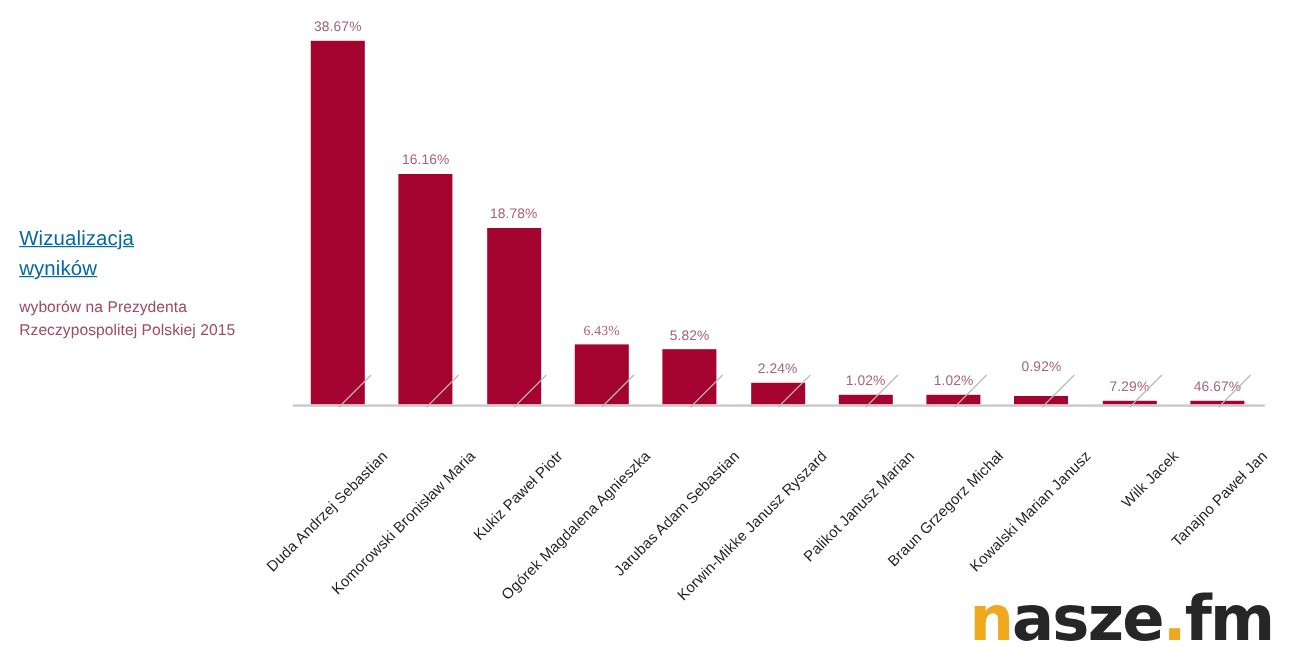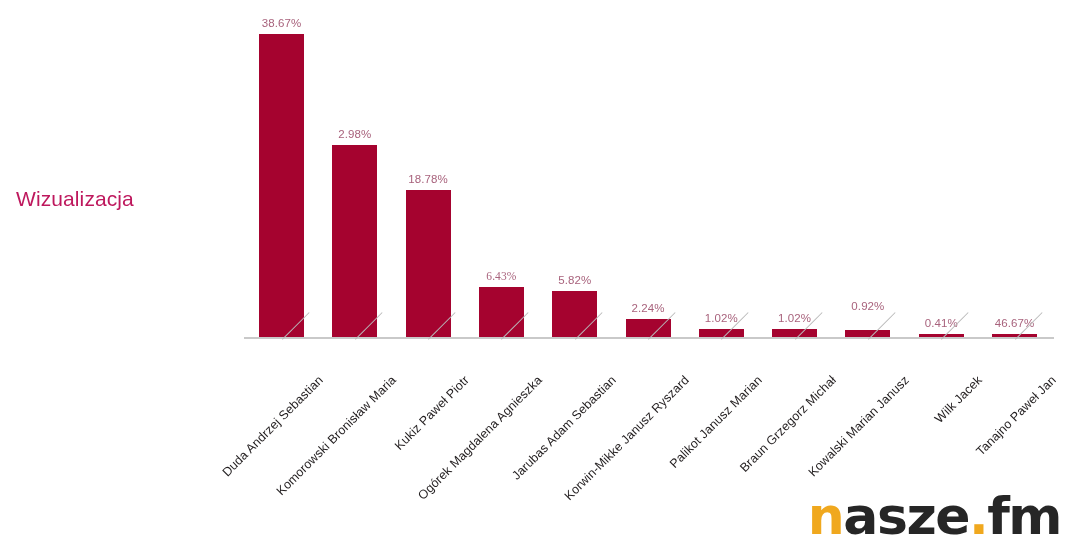--- a/index.html
+++ b/index.html
@@ -17,25 +17,26 @@
   }
 
   
   #title-block {
     position: absolute;
     left: 16px;
     top: 186px;
     width: 222px;
   }
   #chart-title {
-    color: #be185d;
-    font-size: 21px;
+    color: #0369a1;
+    font-size: 17px;
     line-height: 25px;
     font-weight: 400;
     letter-spacing: 0.1px;
+    text-decoration: underline;
   }
   #chart-subtitle {
     color: #9e4a62;
     font-size: 13px;
     line-height: 19px;
     font-weight: 400;
     margin-top: 10px;
     letter-spacing: 0.05px;
   }
 
@@ -130,32 +131,37 @@
   #logo .logo-asze { color: #262626; }
   #logo .logo-dot { color: #f0a81e; }
   #logo .logo-fm { color: #262626; }
 </style>
 </head>
 <body>
 
 <div id="title-block">
   <div id="chart-title">
     <div>Wizualizacja</div>
+    <div>wyników</div>
+  </div>
+  <div id="chart-subtitle">
+    <div>wyborów na Prezydenta</div>
+    <div>Rzeczypospolitej Polskiej 2015</div>
   </div>
 </div>
 
 <div id="plot-area">
   <div id="bars-container">
       <div class="bar-group" style="left: 15px; height: 327px;">
         <div class="bar-rect" title="Duda Andrzej Sebastian 38.67%" style="height: 303px; background: rgb(165, 3, 47);"></div>
         <div class="bar-value" style="bottom: 308px;">38.67%</div>
       </div>
       <div class="bar-group" style="left: 88.3px; height: 215.892px;">
         <div class="bar-rect" title="Komorowski Bronisław Maria 24.49%" style="height: 191.892px; background: rgb(165, 3, 47);"></div>
-        <div class="bar-value" style="bottom: 196.892px;">2.98%</div>
+        <div class="bar-value" style="bottom: 196.892px;">16.16%</div>
       </div>
       <div class="bar-group" style="left: 161.6px; height: 171.151px;">
         <div class="bar-rect" title="Kukiz Paweł Piotr 18.78%" style="height: 147.151px; background: rgb(165, 3, 47);"></div>
         <div class="bar-value" style="bottom: 152.151px;">18.78%</div>
       </div>
       <div class="bar-group" style="left: 234.9px; height: 74.3825px;">
         <div class="bar-rect" title="Ogórek Magdalena Agnieszka 6.43%" style="height: 50.3825px; background: rgb(165, 3, 47);"></div>
         <div class="bar-value" style="bottom: 55.3825px; font-family: Liberation Serif, serif;">6.43%</div>
       </div>
       <div class="bar-group" style="left: 308.2px; height: 69.6028px;">
@@ -173,21 +179,21 @@
       <div class="bar-group" style="left: 528.1px; height: 31.9922px;">
         <div class="bar-rect" title="Braun Grzegorz Michał 1.02%" style="height: 7.99224px; background: rgb(165, 3, 47);"></div>
         <div class="bar-value" style="bottom: 12.9922px;">1.02%</div>
       </div>
       <div class="bar-group" style="left: 601.4px; height: 31.2087px;">
         <div class="bar-rect" title="Kowalski Marian Janusz 0.92%" style="height: 7.20869px; background: rgb(165, 3, 47);"></div>
         <div class="bar-value" style="bottom: 25px;">0.92%</div>
       </div>
       <div class="bar-group" style="left: 674.7px; height: 27.2126px;">
         <div class="bar-rect" title="Wilk Jacek 0.41%" style="height: 3.21257px; background: rgb(165, 3, 47);"></div>
-        <div class="bar-value" style="bottom: 8.21257px;">0.41%</div>
+        <div class="bar-value" style="bottom: 8.21257px;">7.29%</div>
       </div>
       <div class="bar-group" style="left: 748px; height: 27px;">
         <div class="bar-rect" title="Tanajno Paweł Jan 0.20%" style="height: 3px; background: rgb(165, 3, 47);"></div>
         <div class="bar-value" style="bottom: 8px;">46.67%</div>
       </div>
     </div>
   <div id="axis-baseline"></div>
 </div>
 
 <div id="category-labels">

